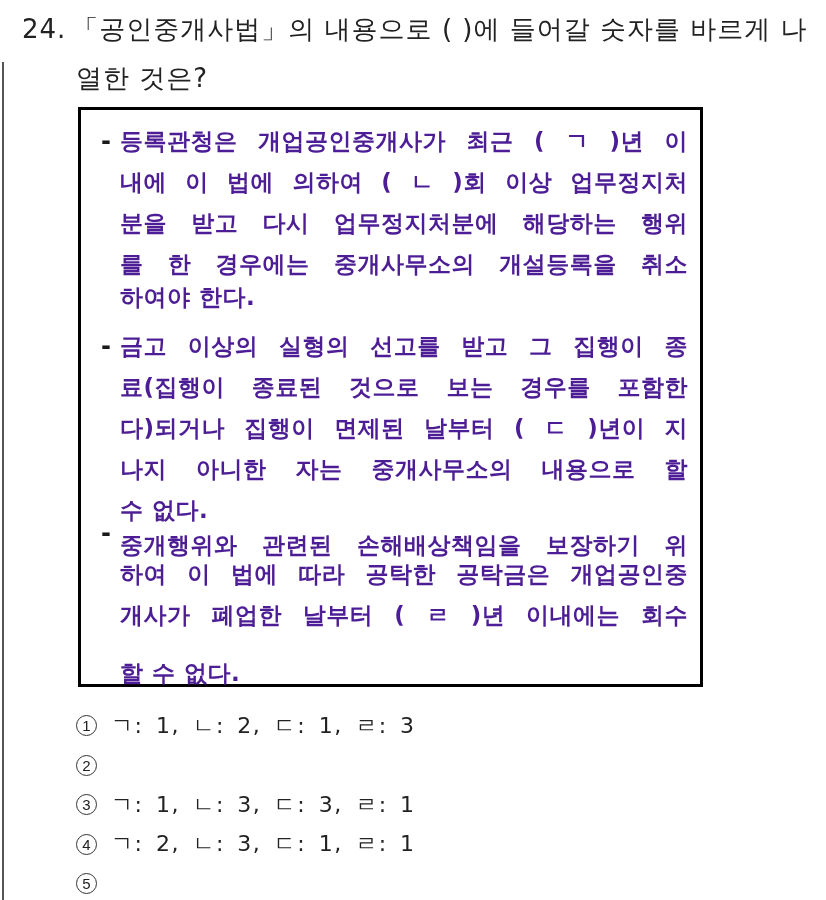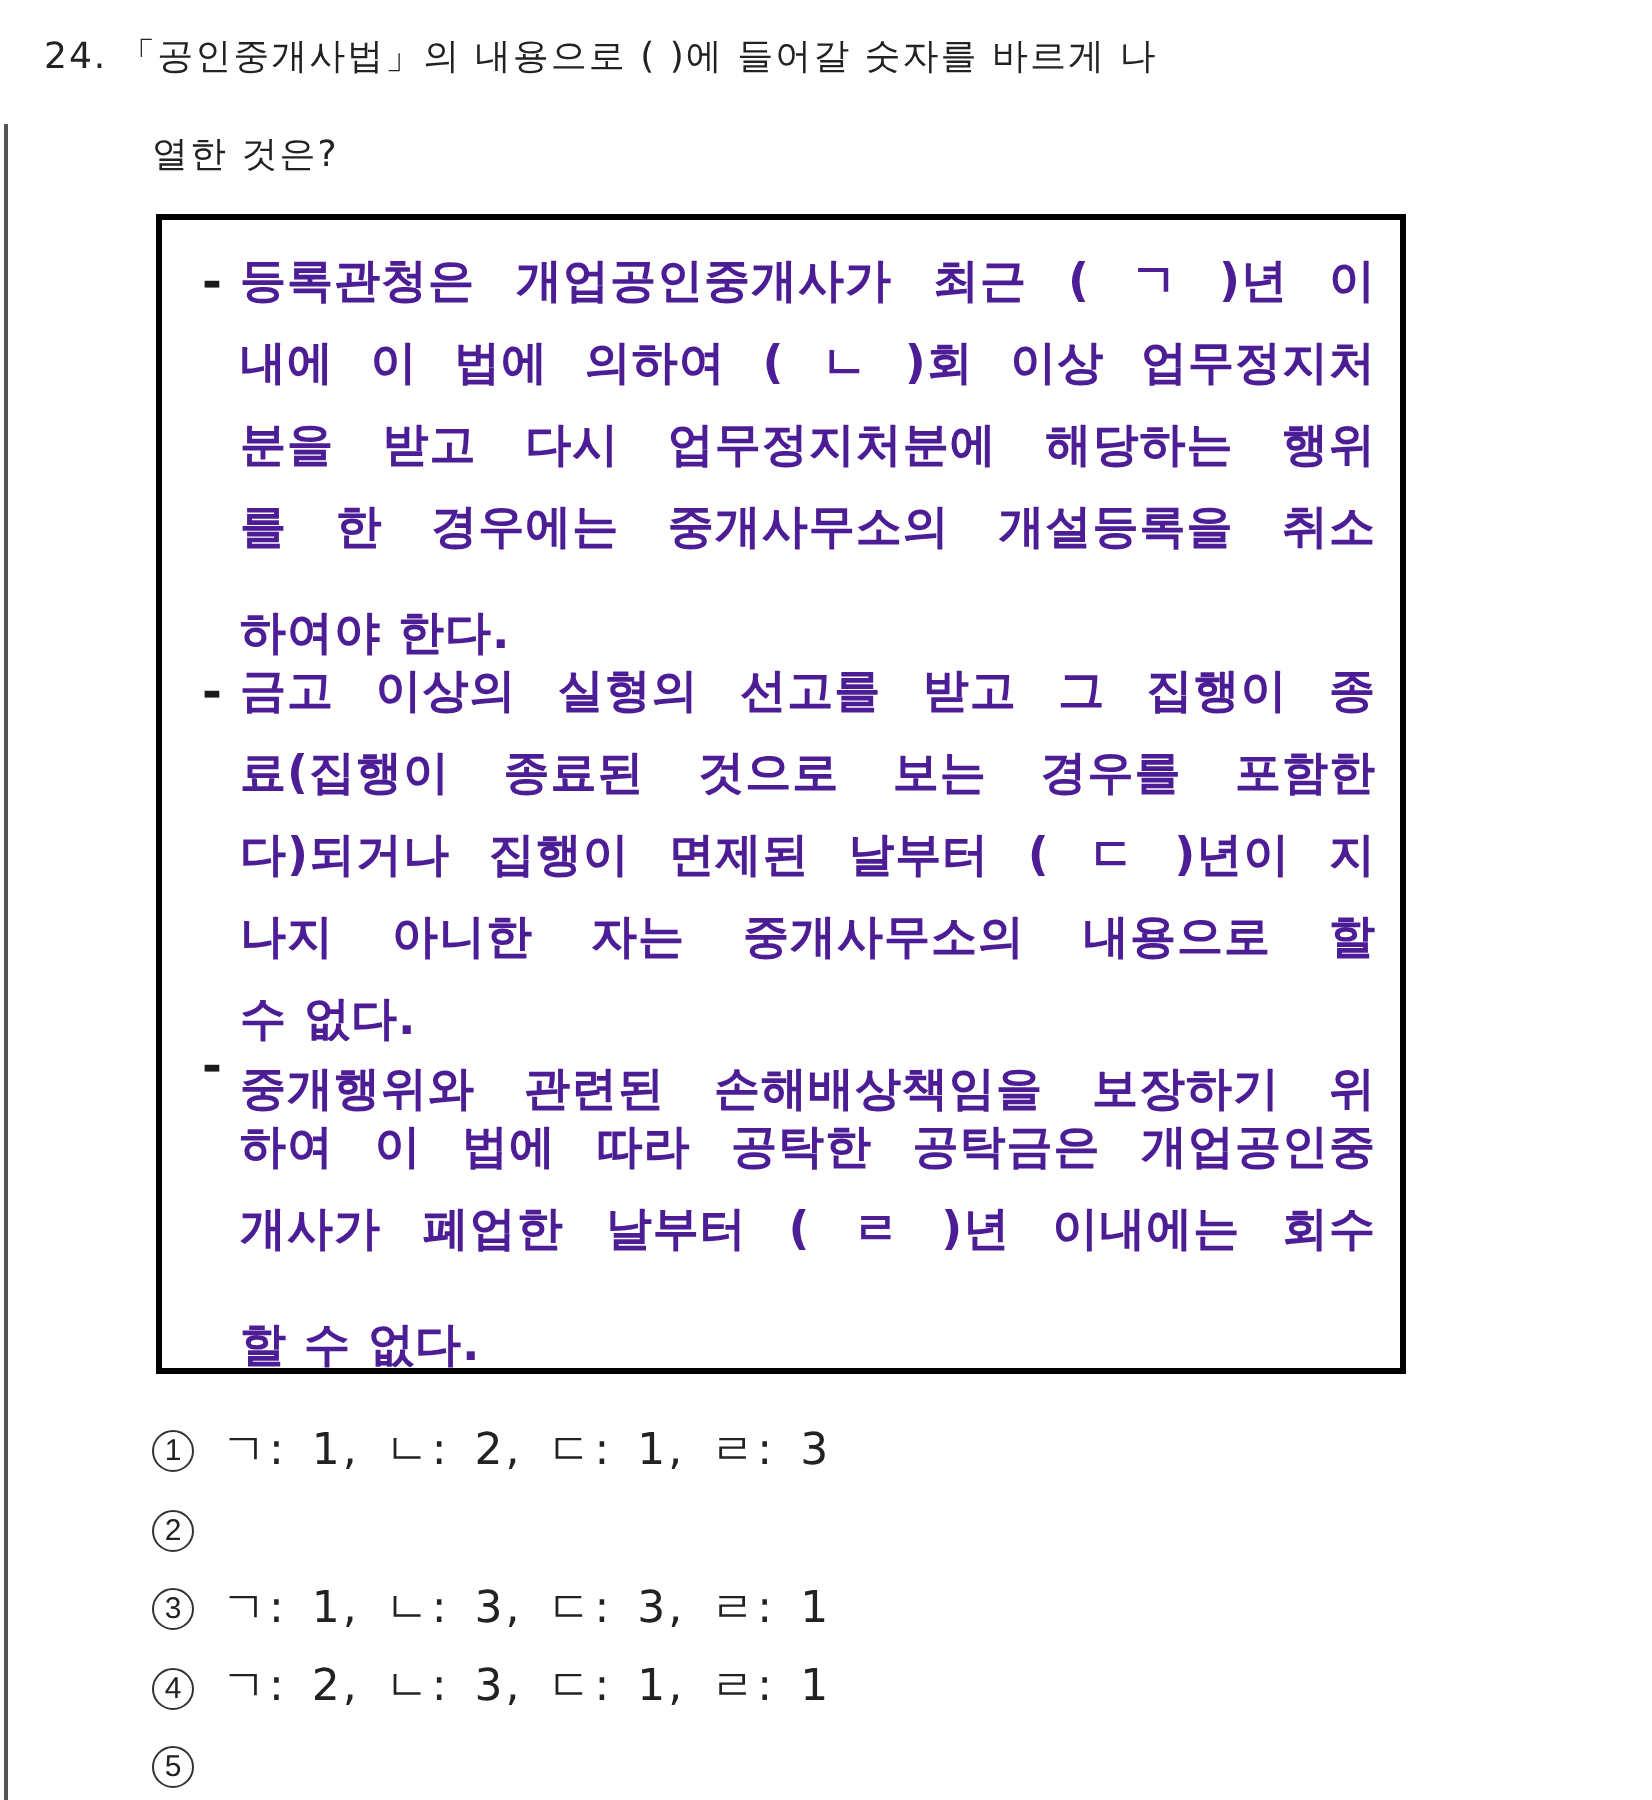--- a/index.html
+++ b/index.html
@@ -19,21 +19,21 @@
       position: absolute;
       left: 2px;
       top: 62px;
       width: 2px;
       height: 838px;
       background: #555555;
     }
     .question-line {
       position: absolute;
       left: 22px;
-      font-size: 18px;
+      font-size: 26px;
       letter-spacing: 1px;
       white-space: nowrap;
       line-height: 30px;
       color: #222;
     }
     .q1 { top: 14px; }
     .q2 { top: 63px; left: 76px; }
     .q1 .num { margin-right: 6px; }
 
     .box {
@@ -120,21 +120,21 @@
 <div class="question-line q2">열한 것은?</div>
 
 <div class="box">
 
   <div class="item" style="top:12px;">
     <span class="dash">-</span>
     <div class="line" style="top:0px;">등록관청은 개업공인중개사가 최근 ( ㄱ )년 이</div>
     <div class="line" style="top:41px;">내에 이 법에 의하여 ( ㄴ )회 이상 업무정지처</div>
     <div class="line" style="top:82px;">분을 받고 다시 업무정지처분에 해당하는 행위</div>
     <div class="line" style="top:123px;">를 한 경우에는 중개사무소의 개설등록을 취소</div>
-    <div class="line last" style="top:176px;">하여야 한다.</div>
+    <div class="line last" style="top:156px;">하여야 한다.</div>
   </div>
 
   <div class="item" style="top:217px;">
     <span class="dash">-</span>
     <div class="line" style="top:0px;">금고 이상의 실형의 선고를 받고 그 집행이 종</div>
     <div class="line" style="top:41px;">료(집행이 종료된 것으로 보는 경우를 포함한</div>
     <div class="line" style="top:82px;">다)되거나 집행이 면제된 날부터 ( ㄷ )년이 지</div>
     <div class="line" style="top:123px;">나지 아니한 자는 중개사무소의 내용으로 할</div>
     <div class="line last" style="top:164px;">수 없다.</div>
   </div>

